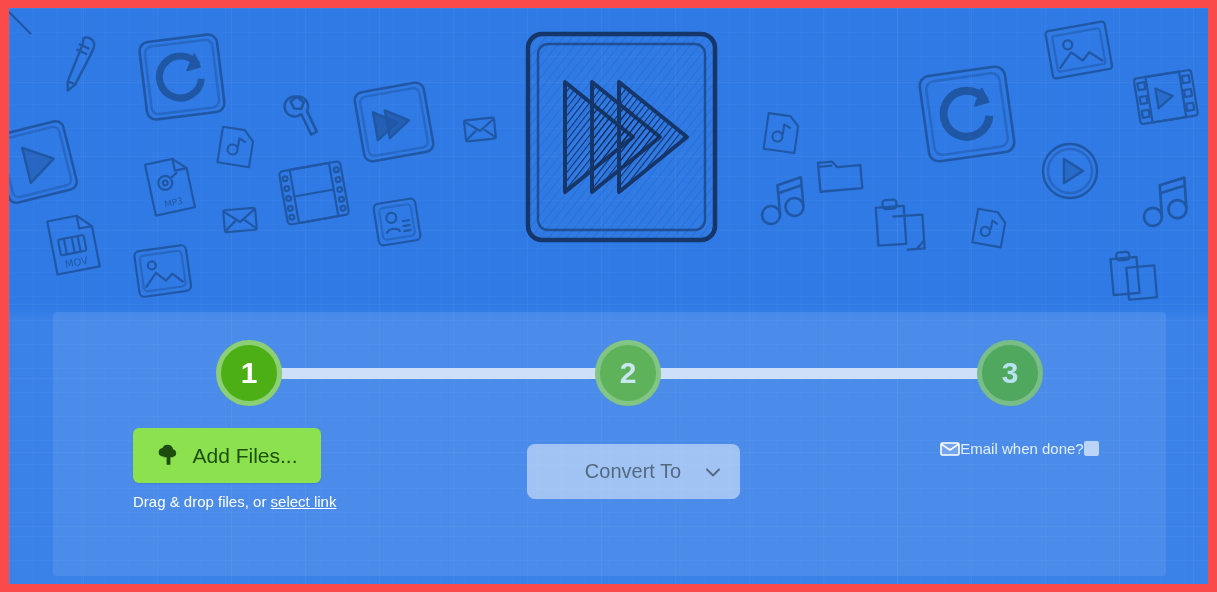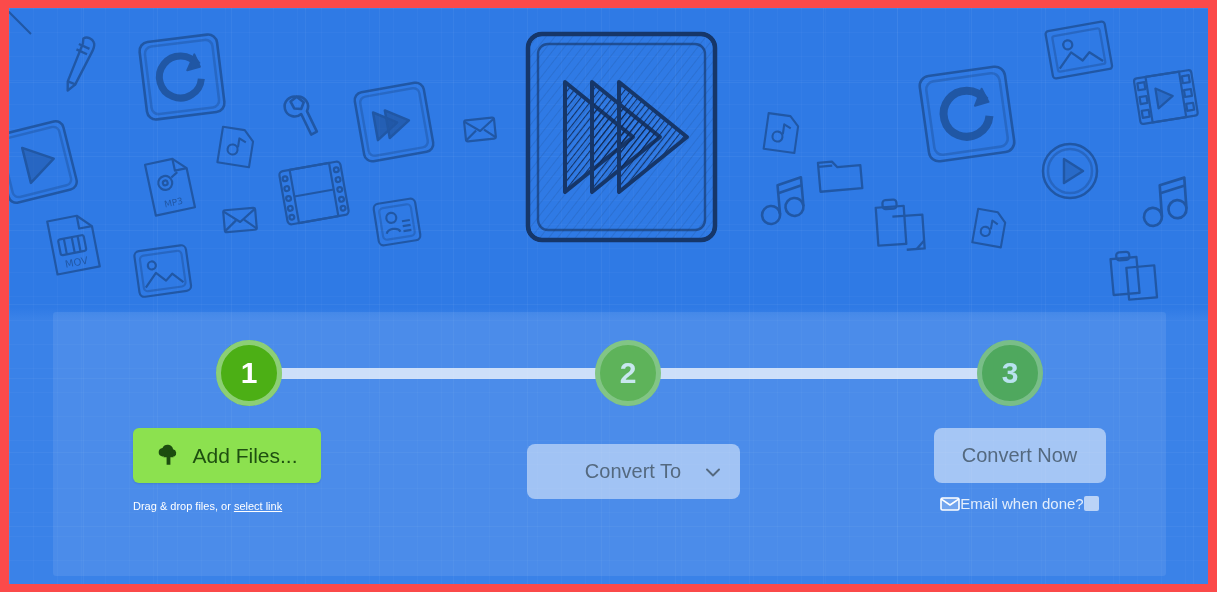--- a/index.html
+++ b/index.html
@@ -135,22 +135,22 @@
     box-shadow:0 1px 2px rgba(0,0,0,.10);
   }
   #add-files-label {
     font-size:21px; color:#1e4f10; font-weight:normal;
     white-space:nowrap;
   }
   #upload-icon { width:25px; height:24px; color:#1c4d0f; flex:0 0 auto; }
   #upload-icon svg { display:block; }
 
   #drag-drop-hint {
-    margin-top:17px;
-    font-size:11px;
+    margin-top:10px;
+    font-size:15px;
     color:#ffffff;
     white-space:nowrap;
   }
   #select-link {
     color:#ffffff;
     text-decoration:underline;
     cursor:pointer;
   }
 
   
@@ -515,23 +515,20 @@
             <span id="convert-to-label">Convert To</span>
             <span id="convert-to-chevron">
               <svg width="14" height="9" viewBox="0 0 14 9" fill="none" stroke="currentColor" stroke-width="1.9" stroke-linecap="round" stroke-linejoin="round">
                 <path d="M1 1.5L7 7.5L13 1.5"></path>
               </svg>
             </span>
           </div>
         </div>
 
         <div class="col" id="col-now">
-          <button id="convert-now-button">
-            <span id="convert-now-label">Convert Now</span>
-          </button>
           <div id="email-row">
             <span id="envelope-icon">
               <svg width="20" height="14" viewBox="0 0 20 14" fill="none" stroke="currentColor" stroke-width="1.6" stroke-linejoin="round">
                 <rect x="1" y="1" width="18" height="12" rx="1.5" fill="currentColor" fill-opacity=".22"></rect>
                 <path d="M1 1.8l9 6.2 9-6.2"></path>
               </svg>
             </span>
             <span id="email-when-done-label">Email when done?</span>
             <span id="email-when-done-checkbox"></span>
           </div>

